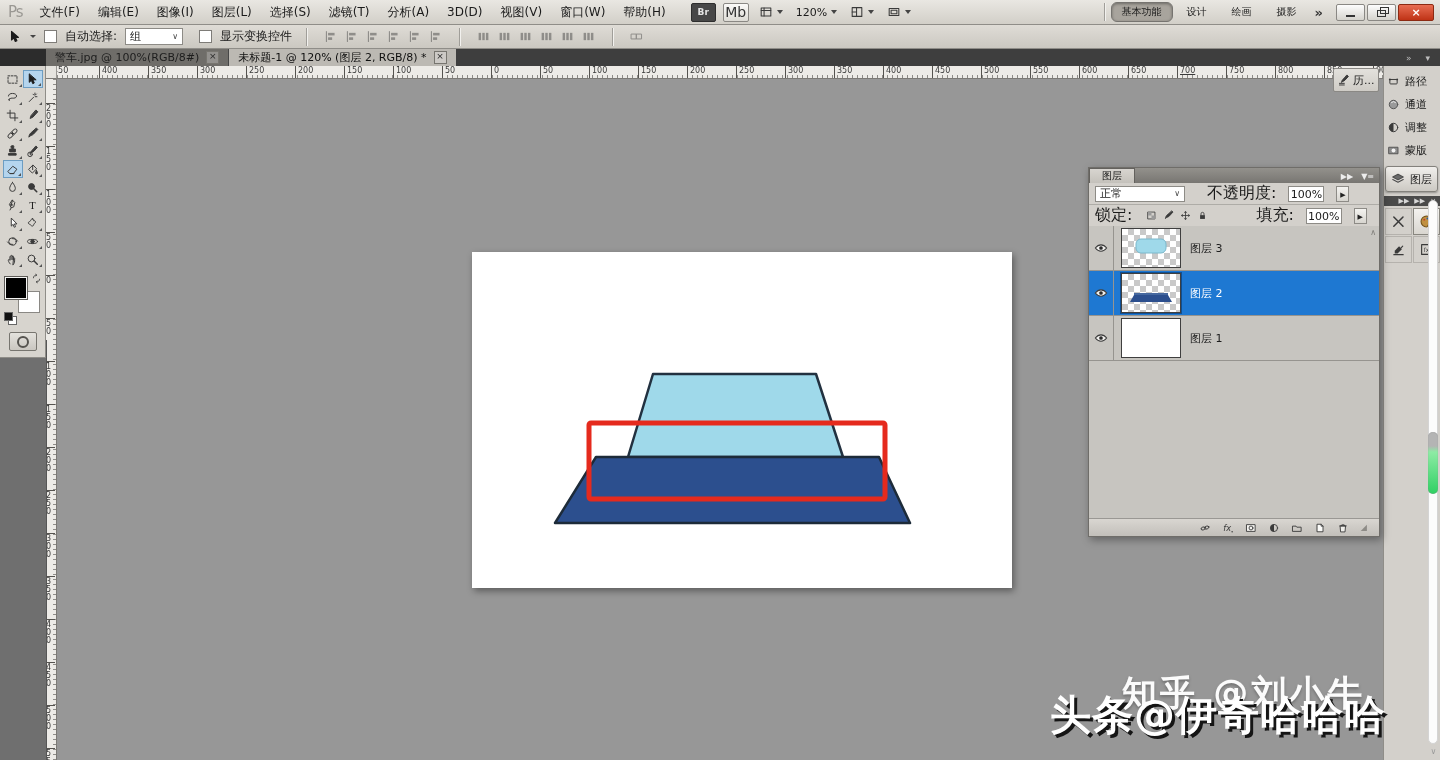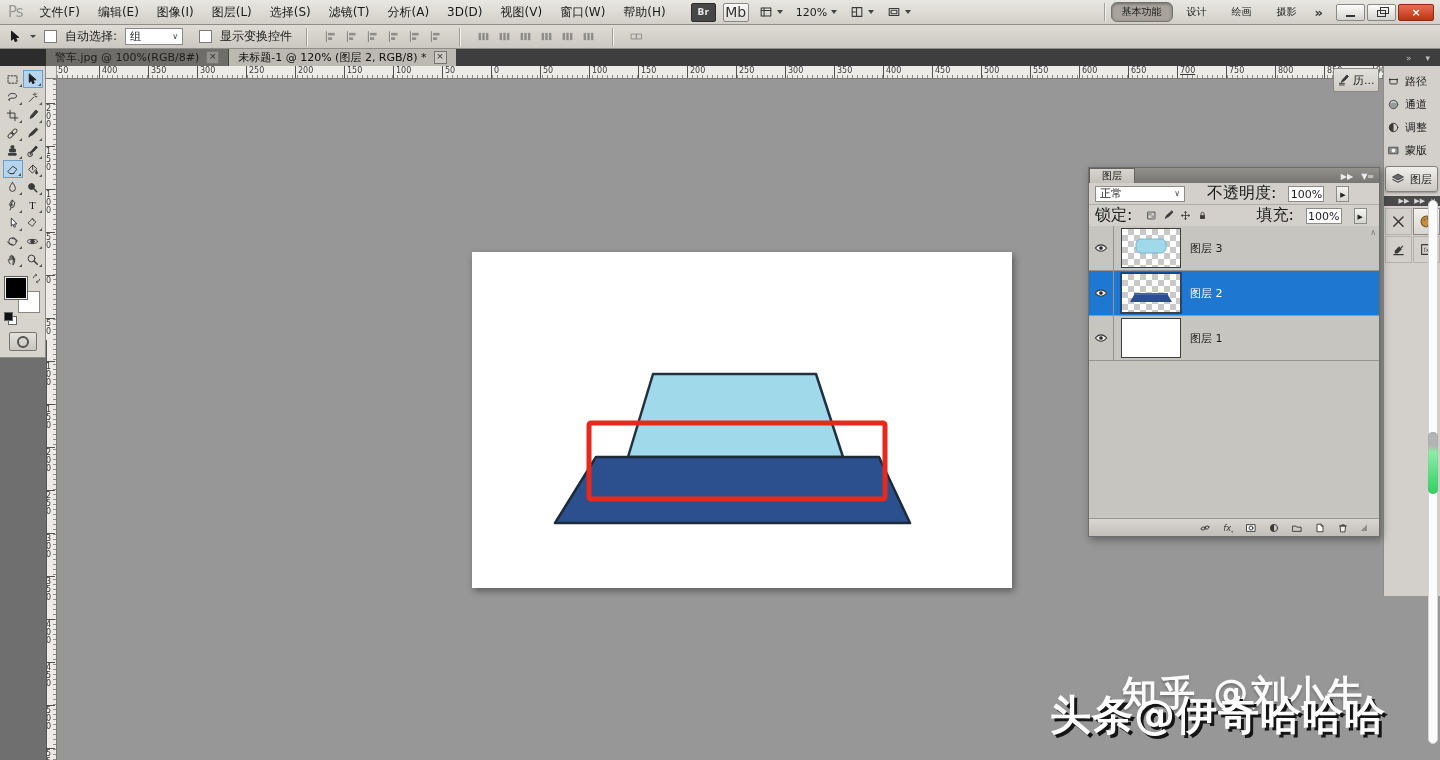--- a/index.html
+++ b/index.html
@@ -134,21 +134,21 @@
   .layer-row.selected .thumb{outline:1px solid #0e4f94}
   .thumb svg{position:absolute;left:0;top:0;width:100%;height:100%}
   .layer-name{font-size:11px}
   .lp-bottombar{position:absolute;left:0;right:0;bottom:0;height:17px;background:linear-gradient(#d9d6d1,#c2bfba);
     border-top:1px solid #9a9894;display:flex;align-items:center;justify-content:flex-end;gap:8px;padding:0 12px 0 0}
   .lp-bicon{width:15px;height:13px;display:flex;align-items:center;justify-content:center}
   .lp-bicon svg{width:12px;height:12px}
   .lp-grip{font-size:8px;color:#8d8b86;margin-left:2px}
 
   
-  .dock{position:absolute;left:1383px;top:66px;width:57px;height:530px;background:#d3d0cb;
+  .dock{position:absolute;left:1383px;top:66px;width:57px;height:694px;background:#d3d0cb;
     border-left:1px solid #8f8d88;box-sizing:border-box;z-index:11}
   .dock-item{display:flex;align-items:center;gap:5px;height:23px;padding:0 3px;font-size:11px;white-space:nowrap}
   .dock-item svg{width:13px;height:13px}
   .layers-btn{position:absolute;left:1px;top:100px;width:53px;height:26px;box-sizing:border-box;
     background:linear-gradient(#f1efec,#ccc9c3);border:1px solid #83817c;border-radius:3px;
     display:flex;align-items:center;gap:5px;padding:0 5px;font-size:11px;box-shadow:0 1px 2px rgba(0,0,0,.3)}
   .layers-btn svg{width:14px;height:14px}
   .dock-minihead{position:absolute;left:0;top:130px;width:56px;height:10px;background:#4a4a4a;color:#d8d8d8;
     font-size:7px;display:flex;justify-content:flex-end;align-items:center;gap:5px;padding:0 4px;box-sizing:border-box}
   .dock-grid{position:absolute;left:1px;top:142px;display:grid;grid-template-columns:27px 27px;gap:1px}

